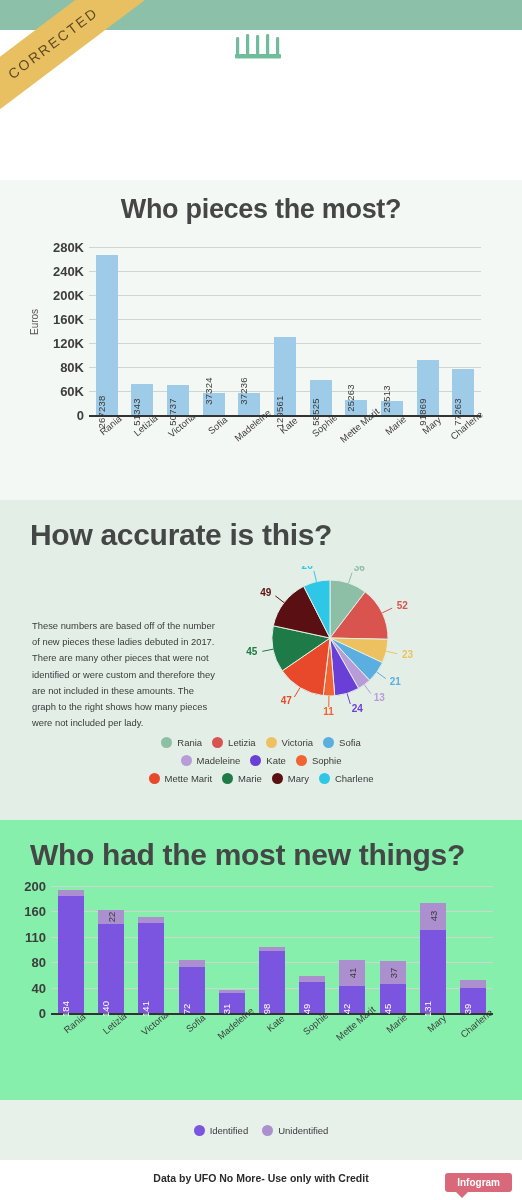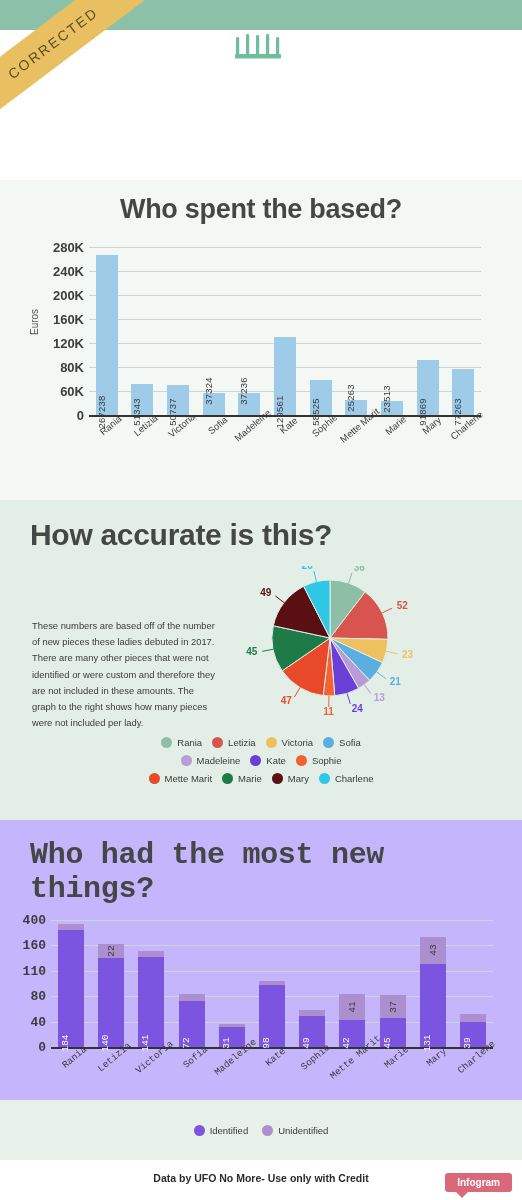--- a/index.html
+++ b/index.html
@@ -46,21 +46,21 @@
     font-size: 13.5px;
     color: #5a5a5a;
     line-height: 1.75;
     margin-top: 14px;
     letter-spacing: 0.6px;
   }
 
   
   .sec1 { background: #f4f8f5; padding-top: 14px; height: 320px; position: relative; }
   .sec2 { background: #e3efe6; height: 320px; position: relative; padding-top: 18px;}
-  .sec3 { background: #c4b5fd; height: 280px; position: relative; padding-top: 18px; font-family: Liberation Mono, monospace;}
+  .sec3 { background: #86efac; height: 280px; position: relative; padding-top: 18px;}
   .footer-sec { background: #e8f0ea; height: 60px; position: relative; }
   .credit-sec { background: #ffffff; height: 40px; position: relative; }
 
   .sec-title {
     font-size: 27px; font-weight: bold; color: #444746;
     text-align: center; letter-spacing: -0.3px;
   }
   .sec-title.left { text-align: left; padding-left: 30px; font-size: 30px; }
 
   
@@ -163,21 +163,21 @@
           <rect x="22" y="1" width="3.2" height="22" rx="1.4"></rect>
           <rect x="32" y="0" width="3.2" height="23" rx="1.4"></rect>
           <rect x="42" y="3" width="3.2" height="20" rx="1.4"></rect>
           <rect x="1" y="20" width="46" height="4.6" rx="1"></rect>
         </g>
       </svg>
     </div>
   </div>
 
   <div class="sec1">
-    <div class="sec-title">Who spent the based?</div>
+    <div class="sec-title">Who pieces the most?</div>
     <div class="chart1">
       <div class="ylabel1">Euros</div>
       <div class="plot1" id="plot1">
           <div class="ytick" style="top: 100%;">0</div>
           <div class="gl" style="top: 85.7143%;"></div>
           <div class="ytick" style="top: 85.7143%;">60K</div>
           <div class="gl" style="top: 71.4286%;"></div>
           <div class="ytick" style="top: 71.4286%;">80K</div>
           <div class="gl" style="top: 57.1429%;"></div>
           <div class="ytick" style="top: 57.1429%; text-align: center;">120K</div>
@@ -388,21 +388,21 @@
           <div class="ytick" style="top: 100%;">0</div>
           <div class="gl" style="top: 80%;"></div>
           <div class="ytick" style="top: 80%;">40</div>
           <div class="gl" style="top: 60%;"></div>
           <div class="ytick" style="top: 60%;">80</div>
           <div class="gl" style="top: 40%;"></div>
           <div class="ytick" style="top: 40%;">110</div>
           <div class="gl" style="top: 20%;"></div>
           <div class="ytick" style="top: 20%;">160</div>
           <div class="gl" style="top: 0%;"></div>
-          <div class="ytick" style="top: 0%;">400</div>
+          <div class="ytick" style="top: 0%;">200</div>
           <div class="bars3">
             <div class="bcell">
               <div class="bar3" style="height: 96.5%;">
                 <div class="seg-un" style="background: rgb(171, 143, 206); height: 4.66321%;"></div>
                 <div class="seg-id" style="background: rgb(123, 84, 224); height: 95.3368%;">
                   <span class="v3 id">184</span>
                 </div>
               </div>
             </div>
             <div class="bcell">

